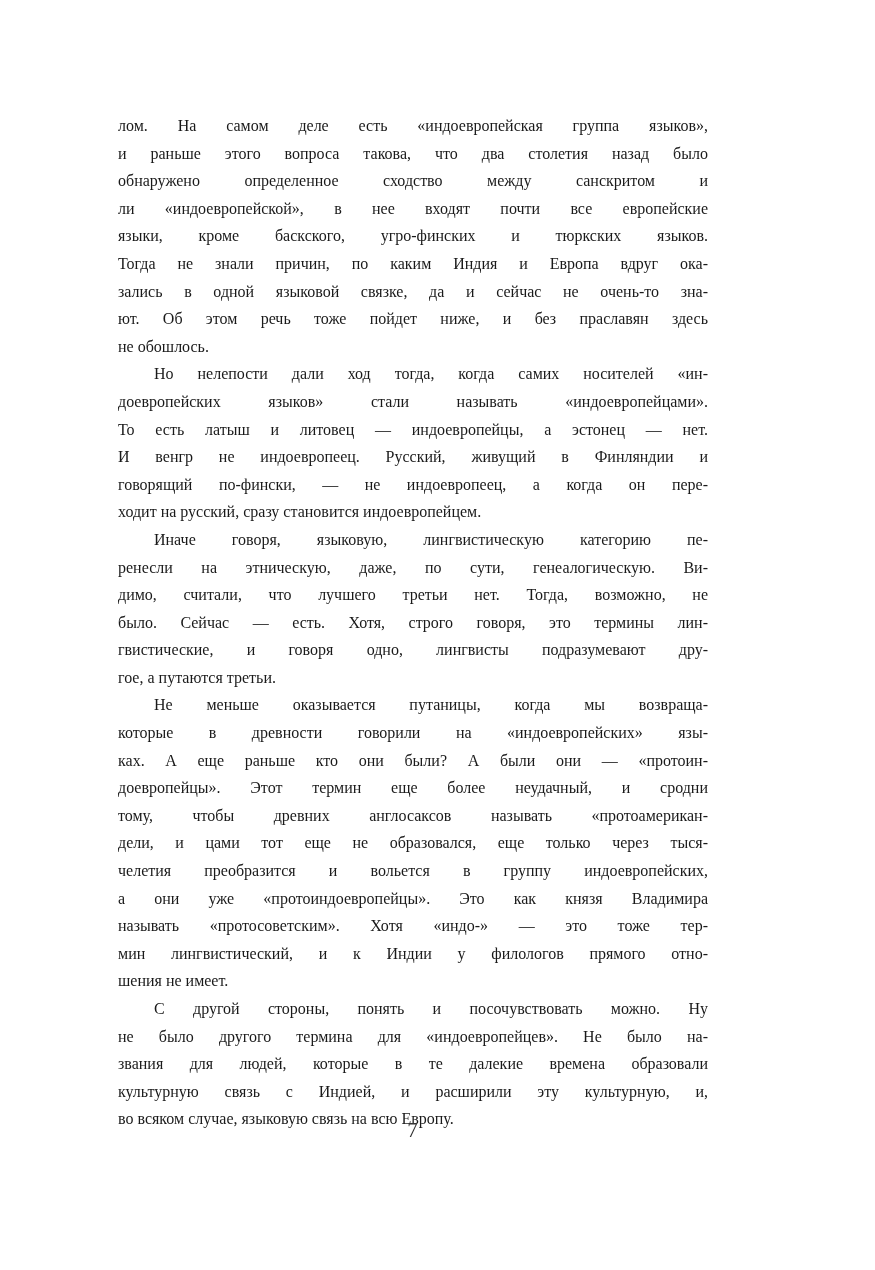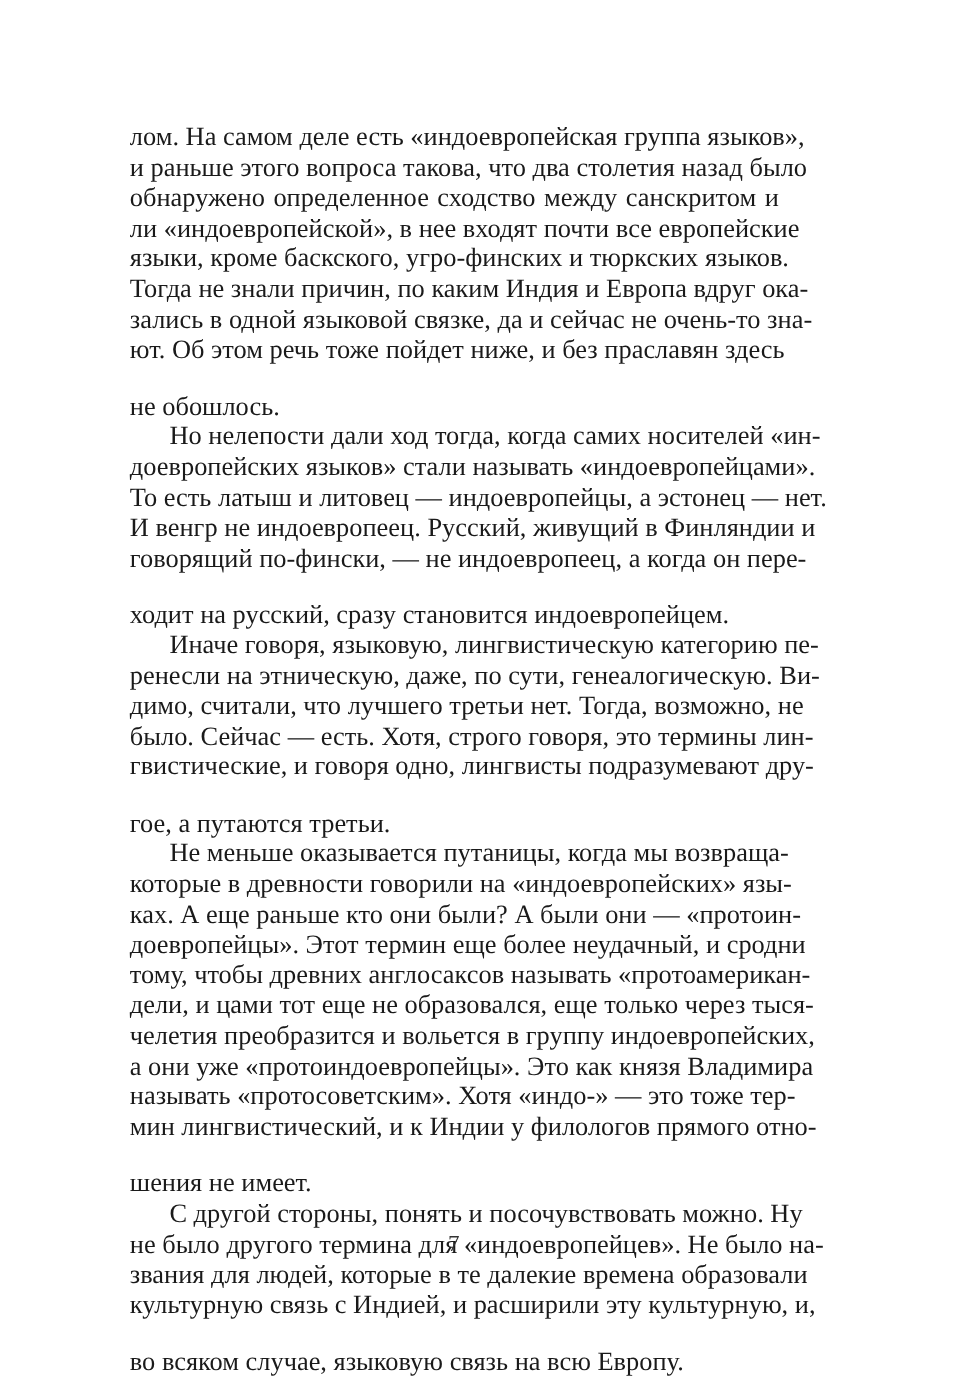--- a/index.html
+++ b/index.html
@@ -18,28 +18,27 @@
     .page {
       position: absolute;
       left: 118px;
       top: 112px;
       width: 590px;
     }
     .line {
       display: block;
       height: 27.6px;
       line-height: 27.6px;
-      font-size: 24px;
+      font-size: 16px;
       white-space: nowrap;
       text-align: justify;
       text-align-last: justify;
     }
     .line.last {
       text-align-last: left;
-      margin-top: 24px;
     }
     .line.indent {
       padding-left: 36px;
     }
     .page-number {
       position: absolute;
       left: 0;
       width: 825px;
       top: 1118px;
       text-align: center;

